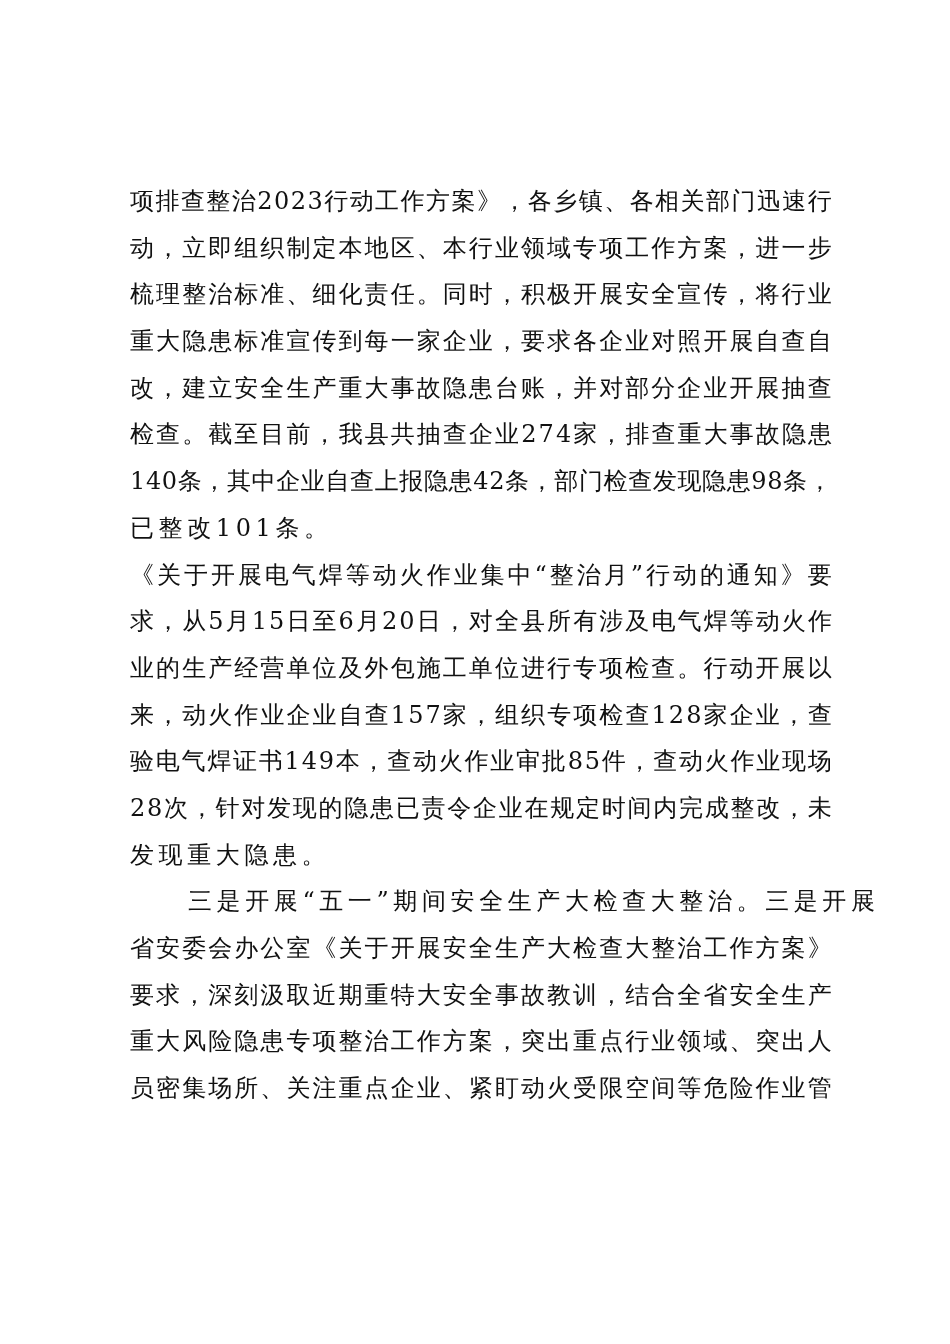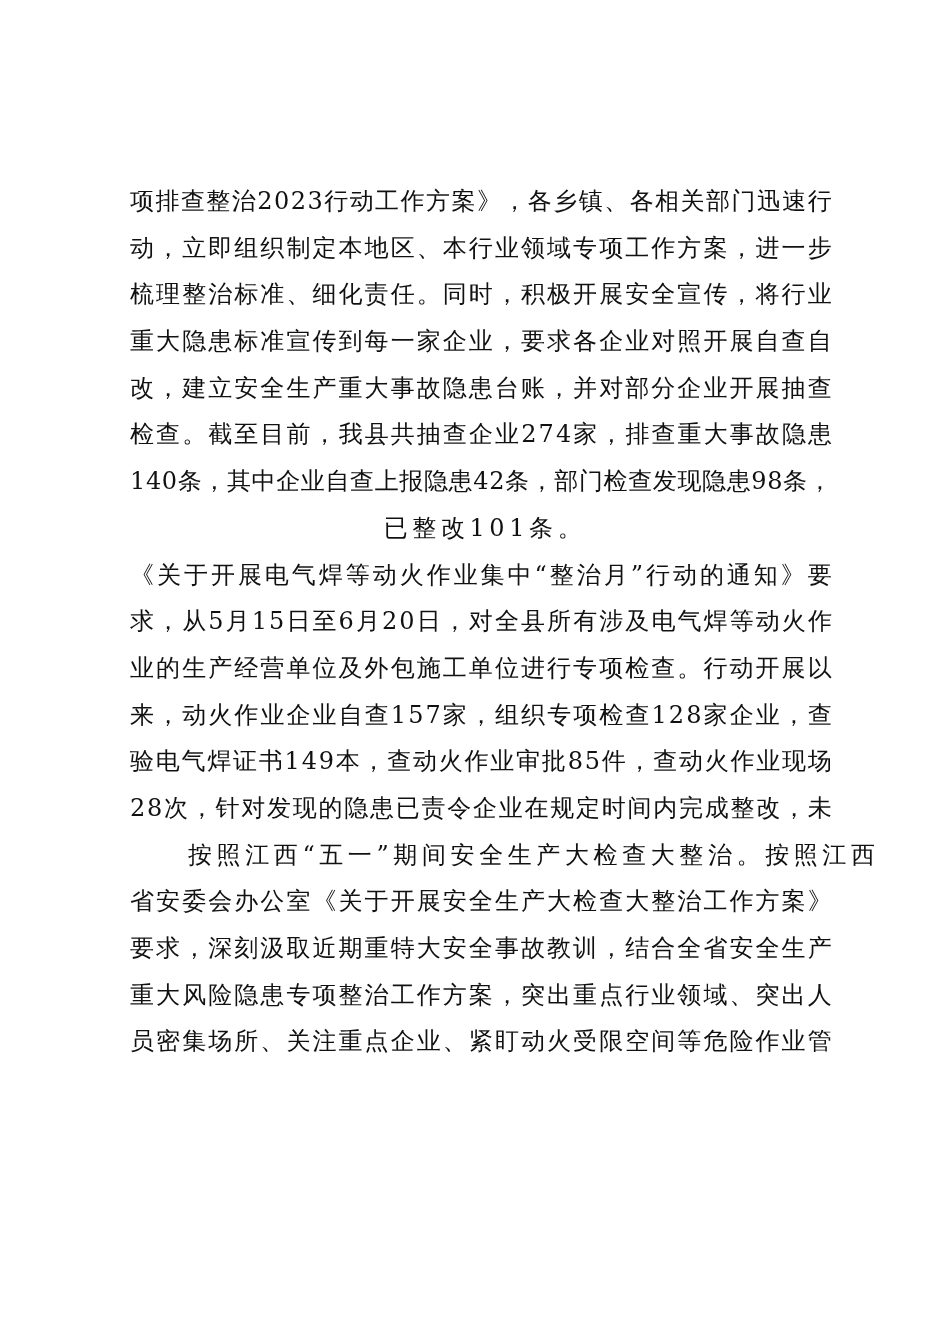--- a/index.html
+++ b/index.html
@@ -28,21 +28,20 @@
     left: 130px;
     top: 181px;
     width: 710px;
   }
   .line {
     height: 46.7px;
     line-height: 40px;
     font-size: 24px;
     white-space: nowrap;
     letter-spacing: 4.6px;
-    text-align: center;
   }
   .line.indent {
     padding-left: 58px;
   }
   .line.justify {
     text-align: justify;
     text-align-last: justify;
     width: 702px;
     letter-spacing: 0;
   }
@@ -437,21 +436,22 @@
         <span>时</span>
         <span>间</span>
         <span>内</span>
         <span>完</span>
         <span>成</span>
         <span>整</span>
         <span>改</span>
         <span>，</span>
         <span>未</span>
       </div>
-    <div class="line indent">按照江西“五一”期间安全生产大检查大整治。按照江西</div>
+    <div class="line">发现重大隐患。</div>
+    <div class="line indent">三是开展“五一”期间安全生产大检查大整治。三是开展</div>
     <div class="line justify" style="display: flex; justify-content: space-between;">
         <span>省</span>
         <span>安</span>
         <span>委</span>
         <span>会</span>
         <span>办</span>
         <span>公</span>
         <span>室</span>
         <span>《</span>
         <span>关</span>

